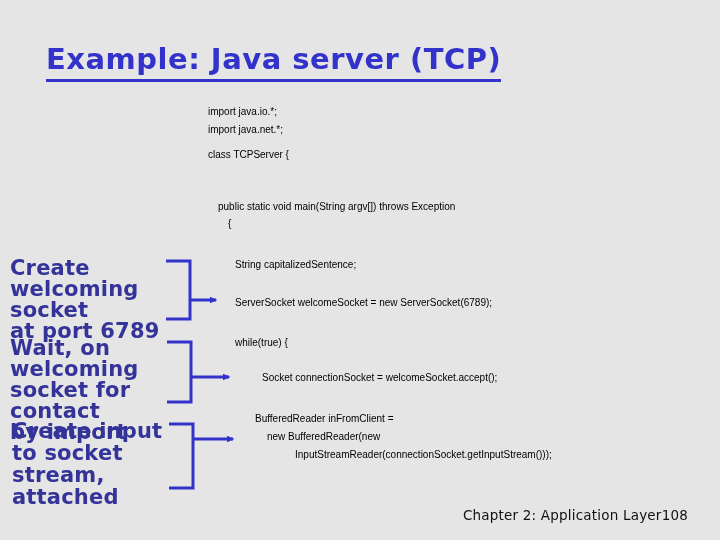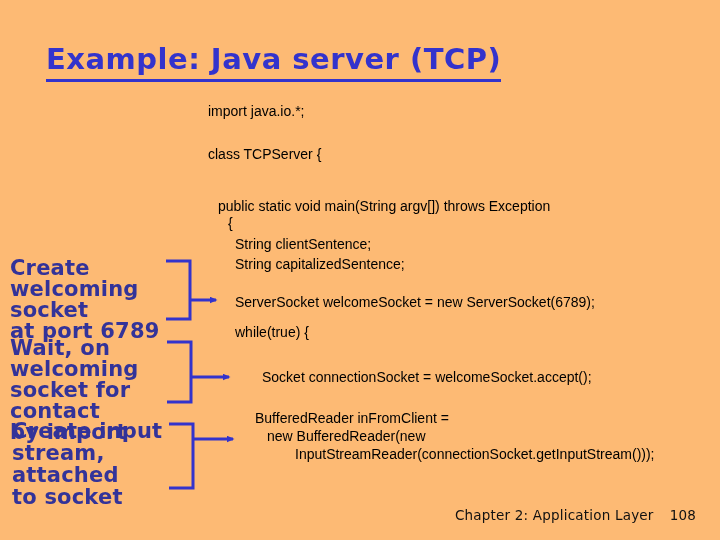--- a/index.html
+++ b/index.html
@@ -4,21 +4,21 @@
 <style>
   html, body {
     margin: 0;
     padding: 0;
     background: #ffffff;
   }
   .slide {
     position: relative;
     width: 720px;
     height: 540px;
-    background: #fdba74;
+    background: #e5e5e5;
     overflow: hidden;
     font-family: "Liberation Sans", sans-serif;
   }
 
   
   .title {
     position: absolute;
     left: 46px;
     top: 42px;
     font-family: "DejaVu Sans", sans-serif;
@@ -28,34 +28,34 @@
     color: #3333cc;
     border-bottom: 3px solid #3333cc;
     padding-bottom: 3px;
     display: inline-block;
   }
 
   
   .code-line {
     position: absolute;
     font-family: "Liberation Sans", sans-serif;
-    font-size: 14px;
+    font-size: 10px;
     color: #000000;
     white-space: nowrap;
     line-height: 17px;
   }
   .cl-0  { left: 208px; top: 103px; }
   .cl-1  { left: 208px; top: 121px; }
   .cl-2  { left: 208px; top: 146px; text-align: center; }
   .cl-3  { left: 218px; top: 198px; }
   .cl-4  { left: 228px; top: 215px; }
   .cl-5  { left: 235px; top: 236px; }
   .cl-6  { left: 235px; top: 256px; text-align: right; }
   .cl-7  { left: 235px; top: 294px; }
-  .cl-8  { left: 235px; top: 324px; }
+  .cl-8  { left: 235px; top: 334px; }
   .cl-9  { left: 262px; top: 369px; }
   .cl-10 { left: 255px; top: 410px; }
   .cl-11 { left: 267px; top: 428px; }
   .cl-12 { left: 267px; top: 446px; margin-left: 28px; }
 
   
   .annotation {
     position: absolute;
     text-align: left;
     font-family: "DejaVu Sans", sans-serif;
@@ -76,64 +76,63 @@
     top: 0;
     width: 720px;
     height: 540px;
     pointer-events: none;
   }
 
   
   .footer {
     position: absolute;
     top: 507px;
-    right: 24px;
+    right: 32px;
     display: flex;
     align-items: baseline;
-    gap: 16px;
     font-family: "DejaVu Sans", sans-serif;
     font-size: 13.5px;
     color: #111111;
     letter-spacing: 0.2px;
   }
 </style>
 </head>
 <body>
 
 <div class="slide">
 
   <div class="title">Example: Java server (TCP)</div>
 
   <div class="code-line cl-0">import java.io.*;</div>
+  <div class="code-line cl-1">import java.net.*;</div>
   <div class="code-line cl-2">class TCPServer {</div>
   <div class="code-line cl-3">public static void main(String argv[]) throws Exception</div>
   <div class="code-line cl-4">{</div>
-  <div class="code-line cl-5">String clientSentence;</div>
   <div class="code-line cl-6">String capitalizedSentence;</div>
   <div class="code-line cl-7">ServerSocket welcomeSocket = new ServerSocket(6789);</div>
   <div class="code-line cl-8">while(true) {</div>
   <div class="code-line cl-9">Socket connectionSocket = welcomeSocket.accept();</div>
   <div class="code-line cl-10">BufferedReader inFromClient =</div>
   <div class="code-line cl-11">new BufferedReader(new</div>
   <div class="code-line cl-12">InputStreamReader(connectionSocket.getInputStream()));</div>
 
   <div class="annotation anno-0">
     <div>Create</div>
     <div>welcoming socket</div>
     <div>at port 6789</div>
   </div>
   <div class="annotation anno-1">
     <div>Wait, on welcoming</div>
     <div>socket for contact</div>
     <div>by import</div>
   </div>
   <div class="annotation anno-2">
     <div>Create input</div>
+    <div>to socket</div>
     <div>stream, attached</div>
-    <div>to socket</div>
   </div>
 
   <svg class="overlay-svg" viewBox="0 0 720 540" xmlns="http://www.w3.org/2000/svg">
     <defs>
       <marker id="ah" markerWidth="9" markerHeight="8" refX="6.5" refY="3.5" orient="auto" markerUnits="userSpaceOnUse">
         <path d="M0,0 L8,3.5 L0,7 Z" fill="#3333cc"></path>
       </marker>
     </defs>
     <g stroke="#3333cc" stroke-width="3" fill="none">
       <path d="M166,261 H190 V319 H166"></path>

